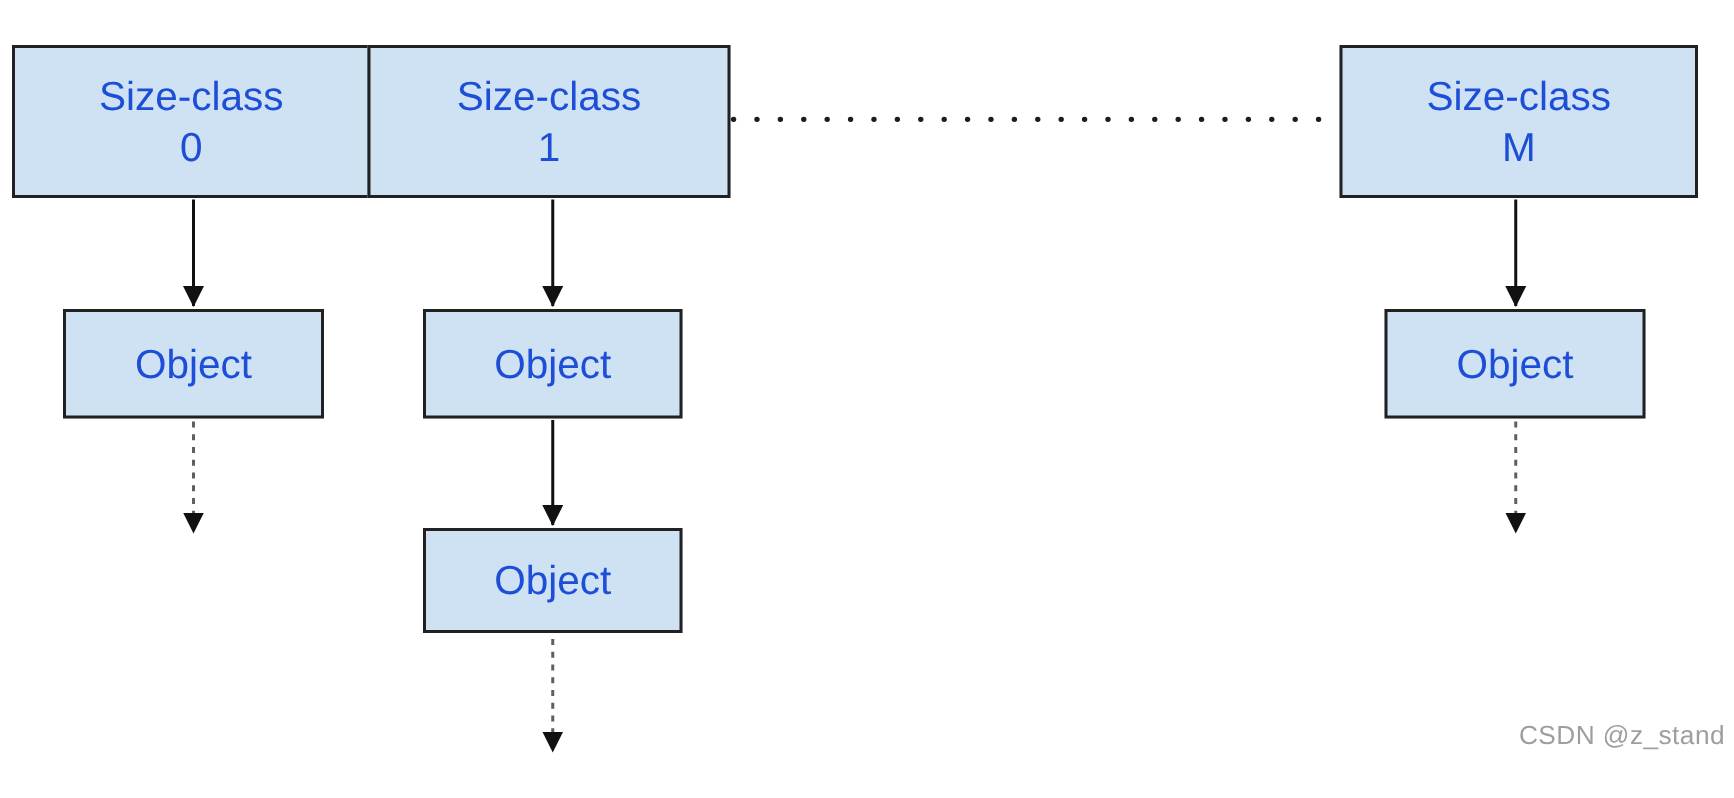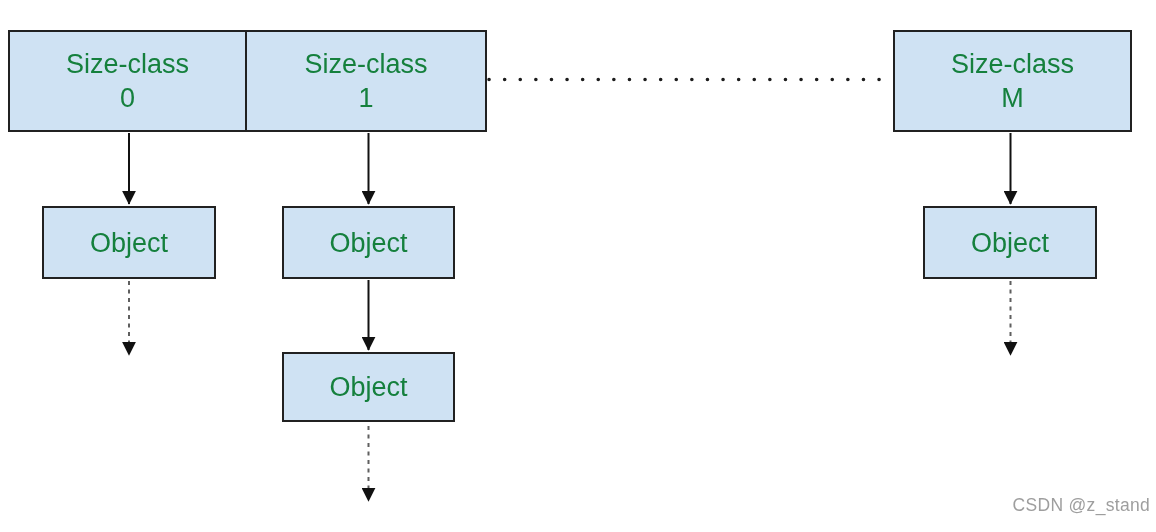--- a/index.html
+++ b/index.html
@@ -32,36 +32,36 @@
   }
   .box {
     position: absolute;
     box-sizing: border-box;
     background: #cfe2f3;
     border: 2px solid #212121;
     display: flex;
     flex-direction: column;
     align-items: center;
     justify-content: center;
-    color: #15803d;
+    color: #1d4ed8;
     font-size: 27px;
     line-height: 34px;
     text-align: center;
   }
   #sc0 { left: 8px;   top: 30px; width: 239px; height: 102px; }
   #sc1 { left: 245px; top: 30px; width: 242px; height: 102px; }
   #scM { left: 893px; top: 30px; width: 239px; height: 102px; }
   #obj0a { left: 42px;  top: 206px; width: 174px; height: 73px; }
   #obj1a { left: 282px; top: 206px; width: 173px; height: 73px; }
   #obj1b { left: 282px; top: 352px; width: 173px; height: 70px; }
   #objMa { left: 923px; top: 206px; width: 174px; height: 73px; }
   .watermark {
     position: absolute;
     right: 6px;
-    top: 495px;
+    top: 480px;
     font-size: 17.5px;
     color: #9e9e9e;
     letter-spacing: 0.3px;
   }
 </style>
 </head>
 <body>
 
 <div class="canvas">
 

